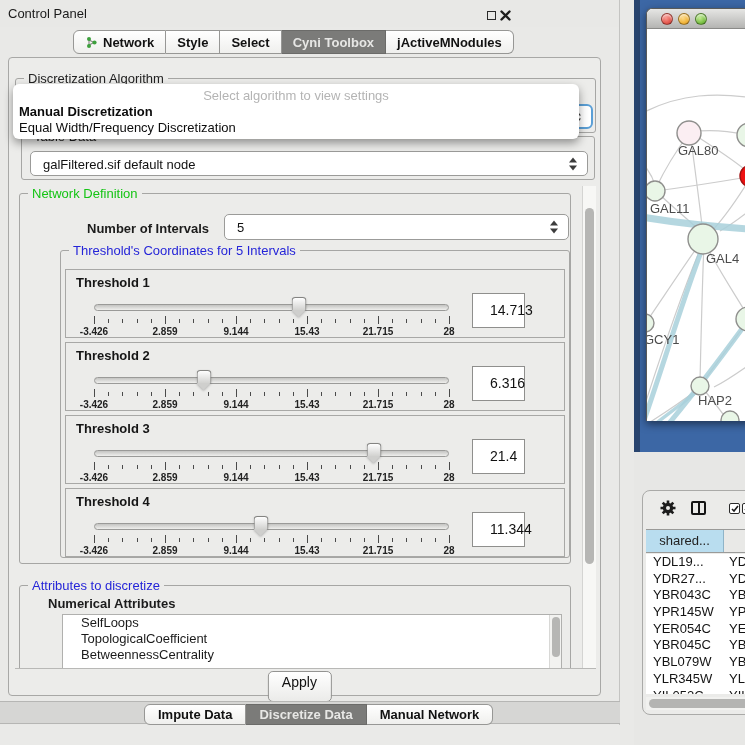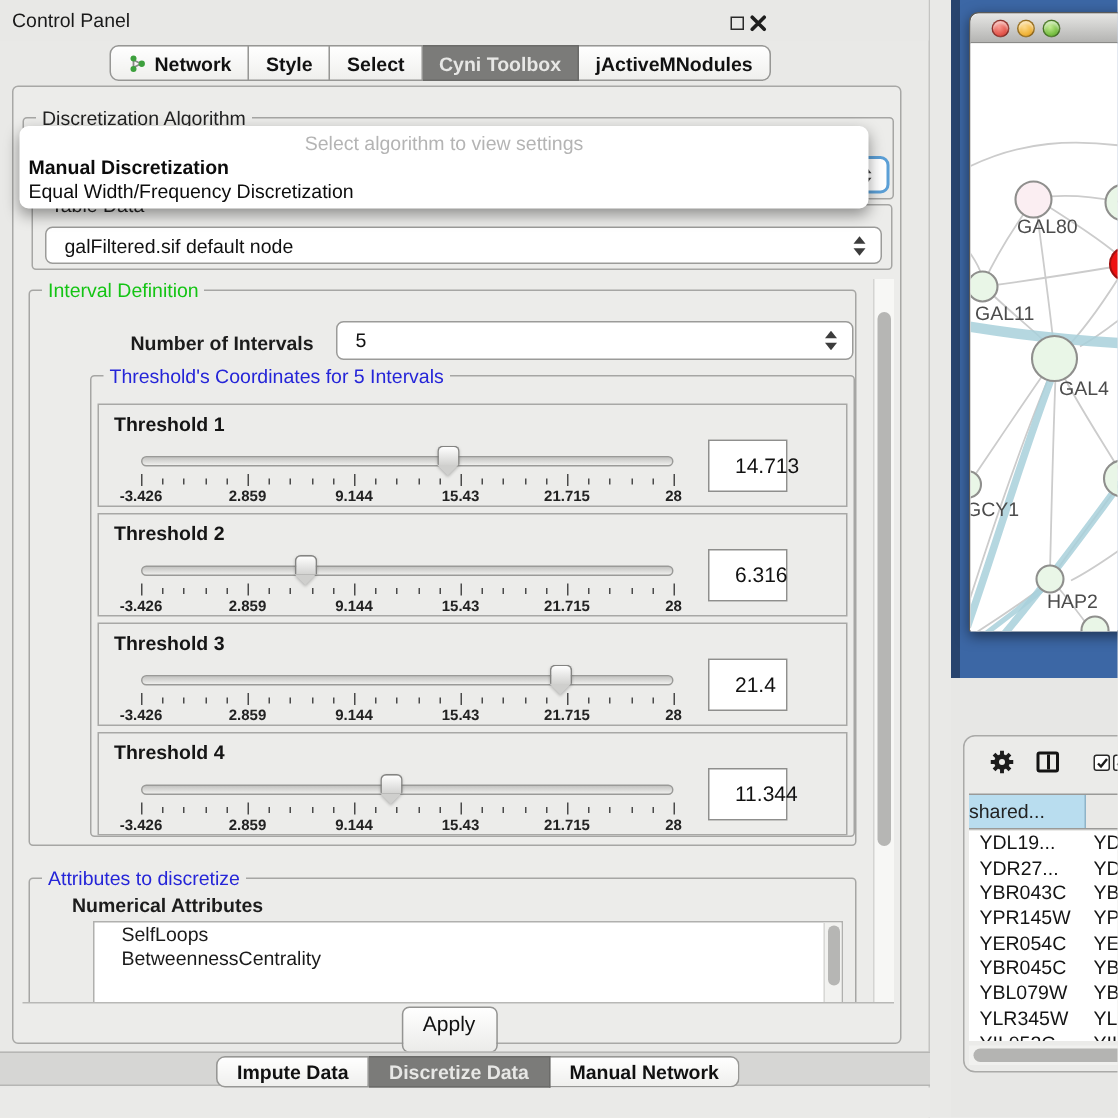--- a/index.html
+++ b/index.html
@@ -91,21 +91,21 @@
   #net-canvas svg { display:block; }
 
   #tp-bar { position:absolute; left:0; top:452px; width:124px; height:33px; background:#e4e4e2; border-bottom:1px solid #c8c8c6; }
   #tp-bar .ttl { position:absolute; left:16px; top:9px; font-size:13px; color:#1a1a1a; }
   #tp-box { position:absolute; left:8px; top:490px; width:130px; height:225px; background:#ebebe9; border:1px solid #aaaaa8; border-radius:8px 0 0 8px; overflow:hidden; }
   .tp-toolbar-icon { position:absolute; top:8px; }
   #split-icon { width:15px; height:14px; border:2px solid #141414; border-radius:2px; }
   #split-icon::after { content:''; position:absolute; left:4.5px; top:0; width:2px; height:10px; background:#141414; }
   .cbx { position:absolute; top:12px; width:11px; height:11px; border:1.5px solid #2a2a2a; background:#fff; border-radius:2px; }
   #tp-head { position:absolute; left:3px; top:38px; width:127px; height:24px; display:flex; border-top:1px solid #9a9a98; border-bottom:1px solid #9a9a98; }
-  #tp-head .h1 { width:78px; background:#b9ddef; border-right:1px solid #8fb4c8; text-align:left; line-height:22px; font-size:13px; color:#222; overflow:hidden; }
+  #tp-head .h1 { width:78px; background:#b9ddef; border-right:1px solid #8fb4c8; text-align:center; line-height:22px; font-size:13px; color:#222; overflow:hidden; }
   #tp-head .h2 { flex:1; background:#e9e9e7; line-height:22px; font-size:13px; color:#222; padding-left:22px; overflow:hidden; }
   #tp-rows { position:absolute; left:3px; top:63px; width:127px; height:140px; overflow:hidden; background:#fff; }
   .trow { display:flex; height:16.7px; font-size:13px; color:#141414; }
   .trow .c1 { width:78px; padding-left:7px; overflow:hidden; white-space:nowrap; }
   .trow .c2 { flex:1; padding-left:5px; overflow:hidden; white-space:nowrap; }
   #tp-hscroll { position:absolute; left:3px; top:206px; width:127px; height:13px; background:#f1f1ef; }
   #tp-hscroll .hthumb { position:absolute; left:3px; top:2px; width:108px; height:9px; border-radius:5px; background:#b4b4b2; }
 
   svg text { font-family:"Liberation Sans",sans-serif; }
 </style>
@@ -165,21 +165,21 @@
       <span class="glabel">Table Data</span>
       <div class="combo" style="left:8px; top:14px; width:558px; height:25px;">
         <span class="val">galFiltered.sif default node</span>
         <span class="stepper"></span>
       </div>
     </div>
 
     <div id="viewport">
 
       <div class="group" style="left:4px; top:7px; width:552px; height:371px;">
-        <span class="glabel green">Interval Definition</span>
+        <span class="glabel green">Network Definition</span>
 
         <span style="position:absolute; left:67px; top:27px; font-weight:bold;">Number of Intervals</span>
         <div class="combo" style="left:204px; top:20px; width:345px; height:26px;">
           <span class="val">5</span>
           <span class="stepper"></span>
         </div>
 
         <div class="group" style="left:40px; top:56px; width:510px; height:308px; background:#ececea;">
           <span class="glabel blue">Threshold's Coordinates for 5 Intervals</span>
 
@@ -363,20 +363,21 @@
             <div class="th-value">11.344</div>
           </div>
         </div>
       </div>
 
       <div class="group" style="left:4px; top:399px; width:552px; height:95px;">
         <span class="glabel blue">Attributes to discretize</span>
         <span style="position:absolute; left:28px; top:10px; font-weight:bold;">Numerical Attributes</span>
         <div id="attr-list">
           <div class="item">SelfLoops</div>
+          <div class="item">TopologicalCoefficient</div>
           <div class="item">BetweennessCentrality</div>
           <div class="lscroll">
               <div class="lthumb"></div>
             </div>
         </div>
       </div>
 
       <div class="vscroll">
         <div class="vthumb" style="top:22px; height:356px;"></div>
       </div>

